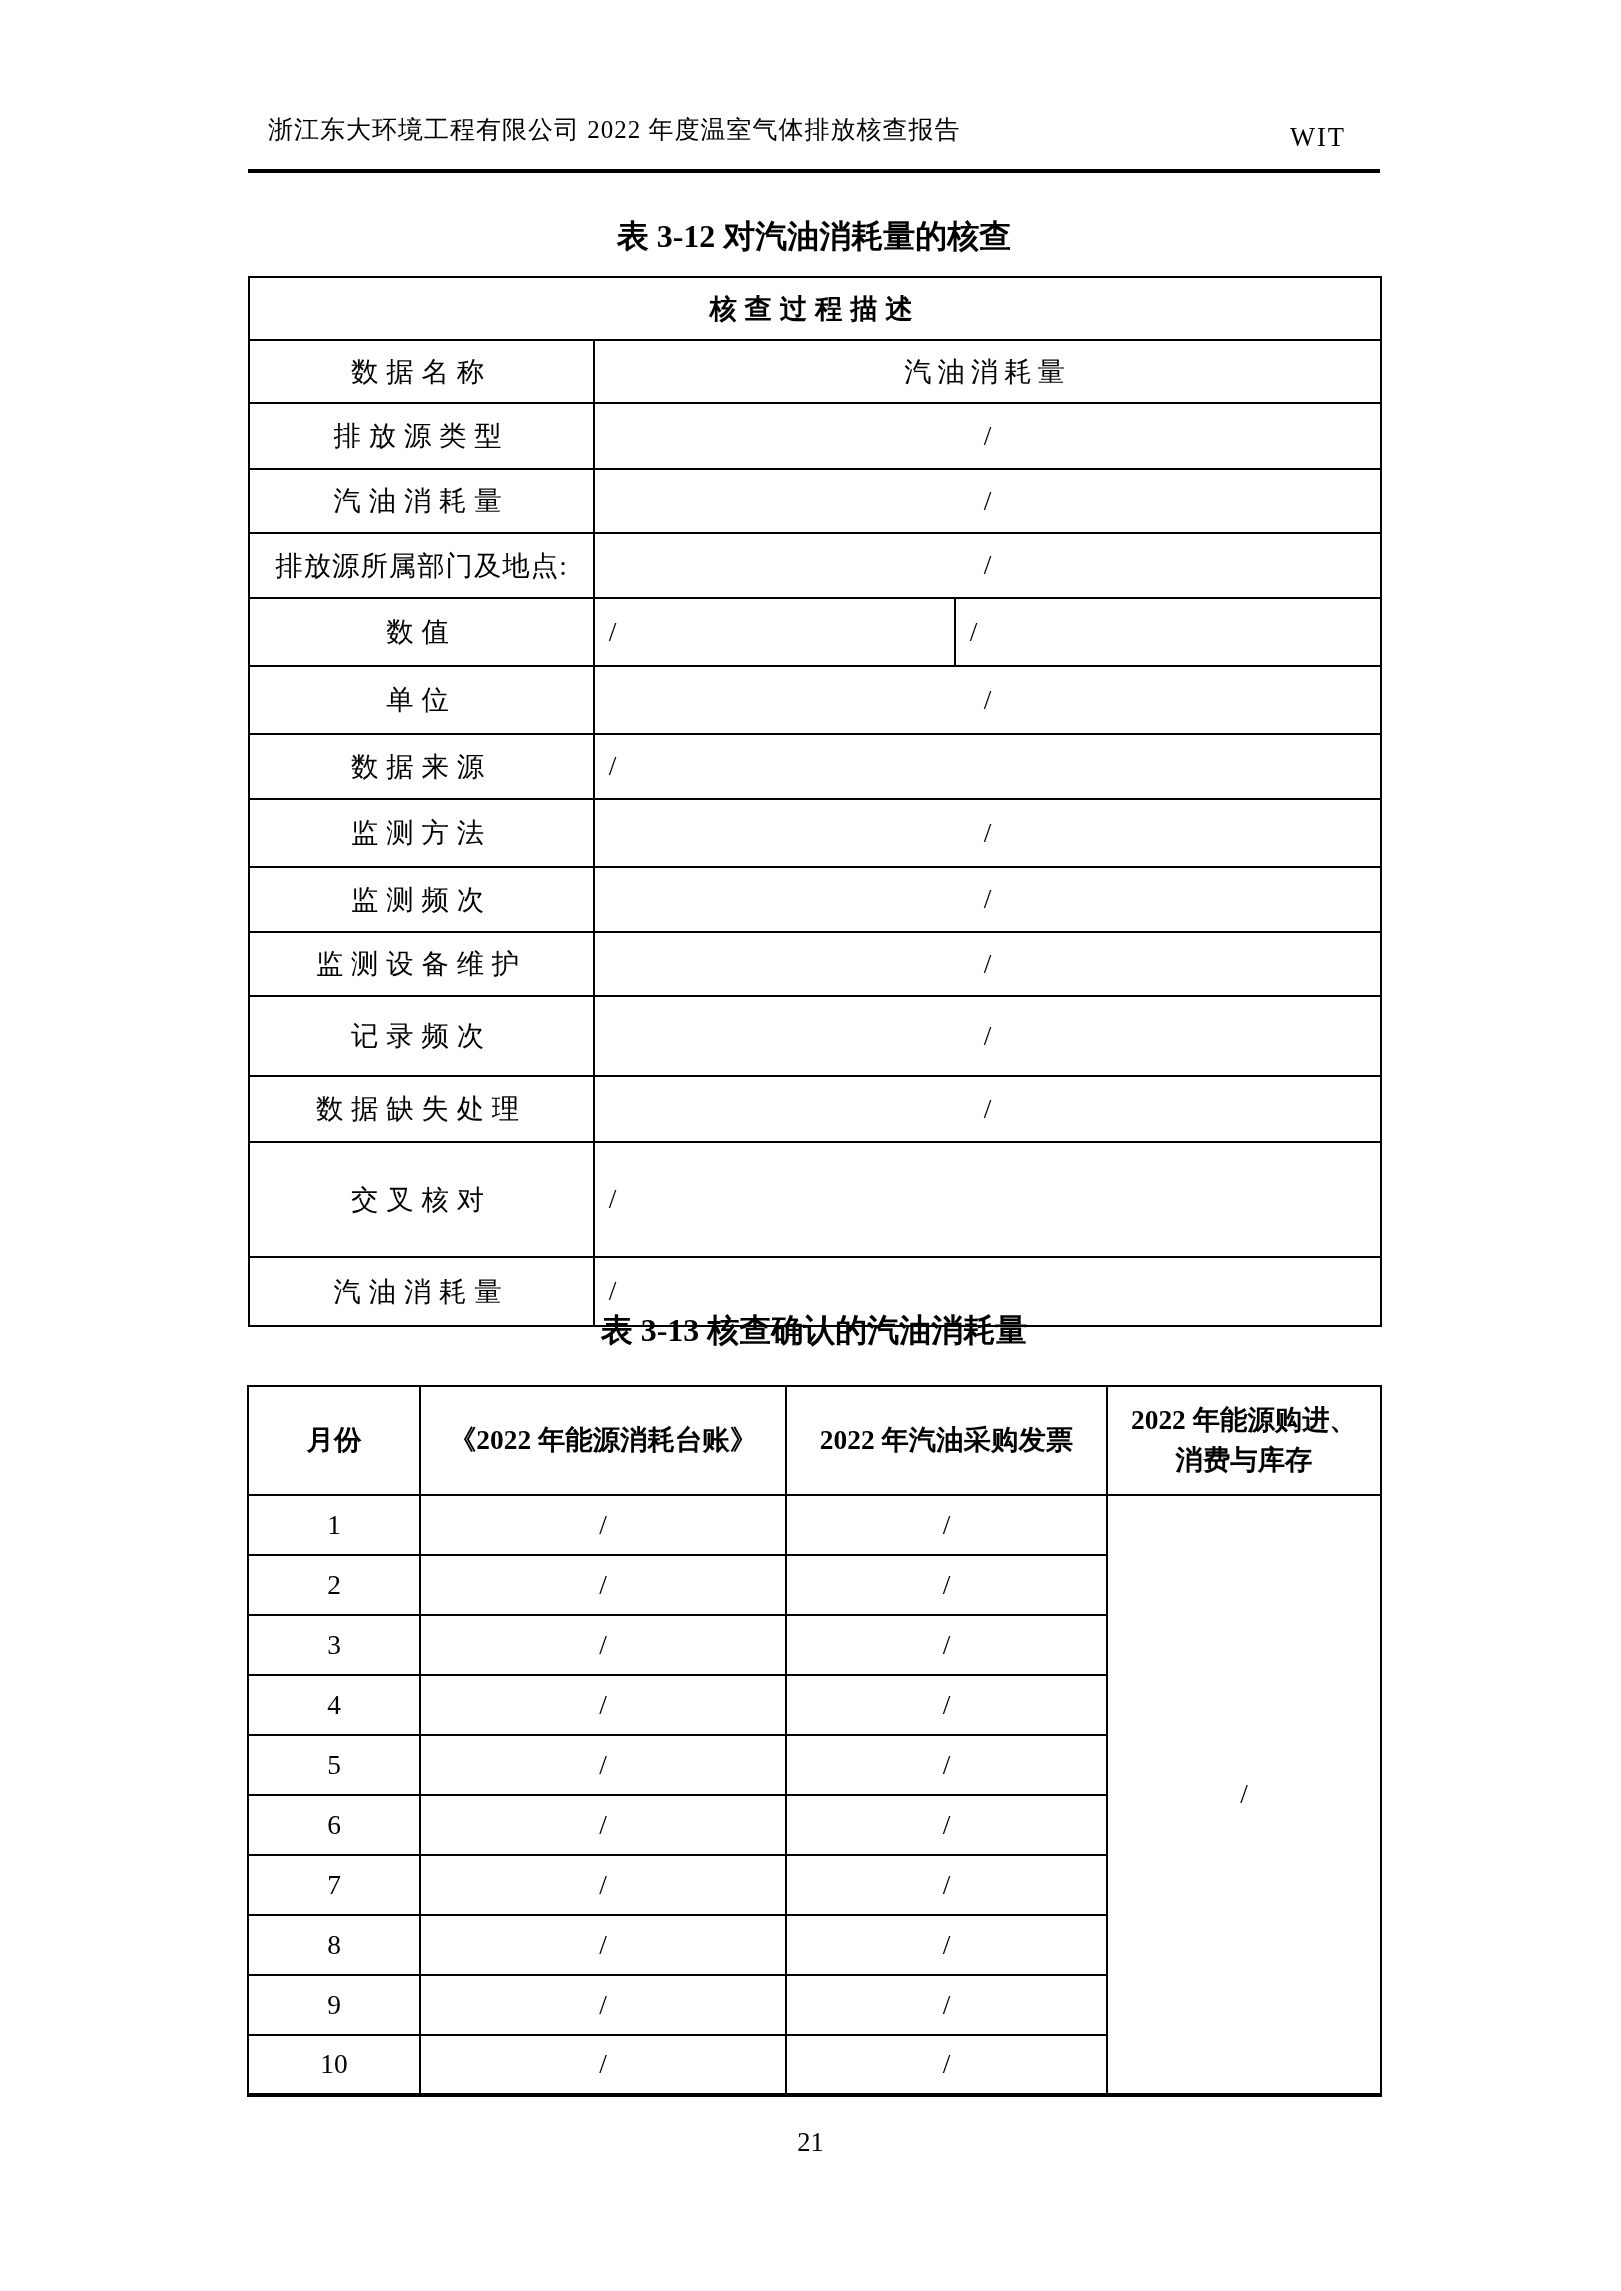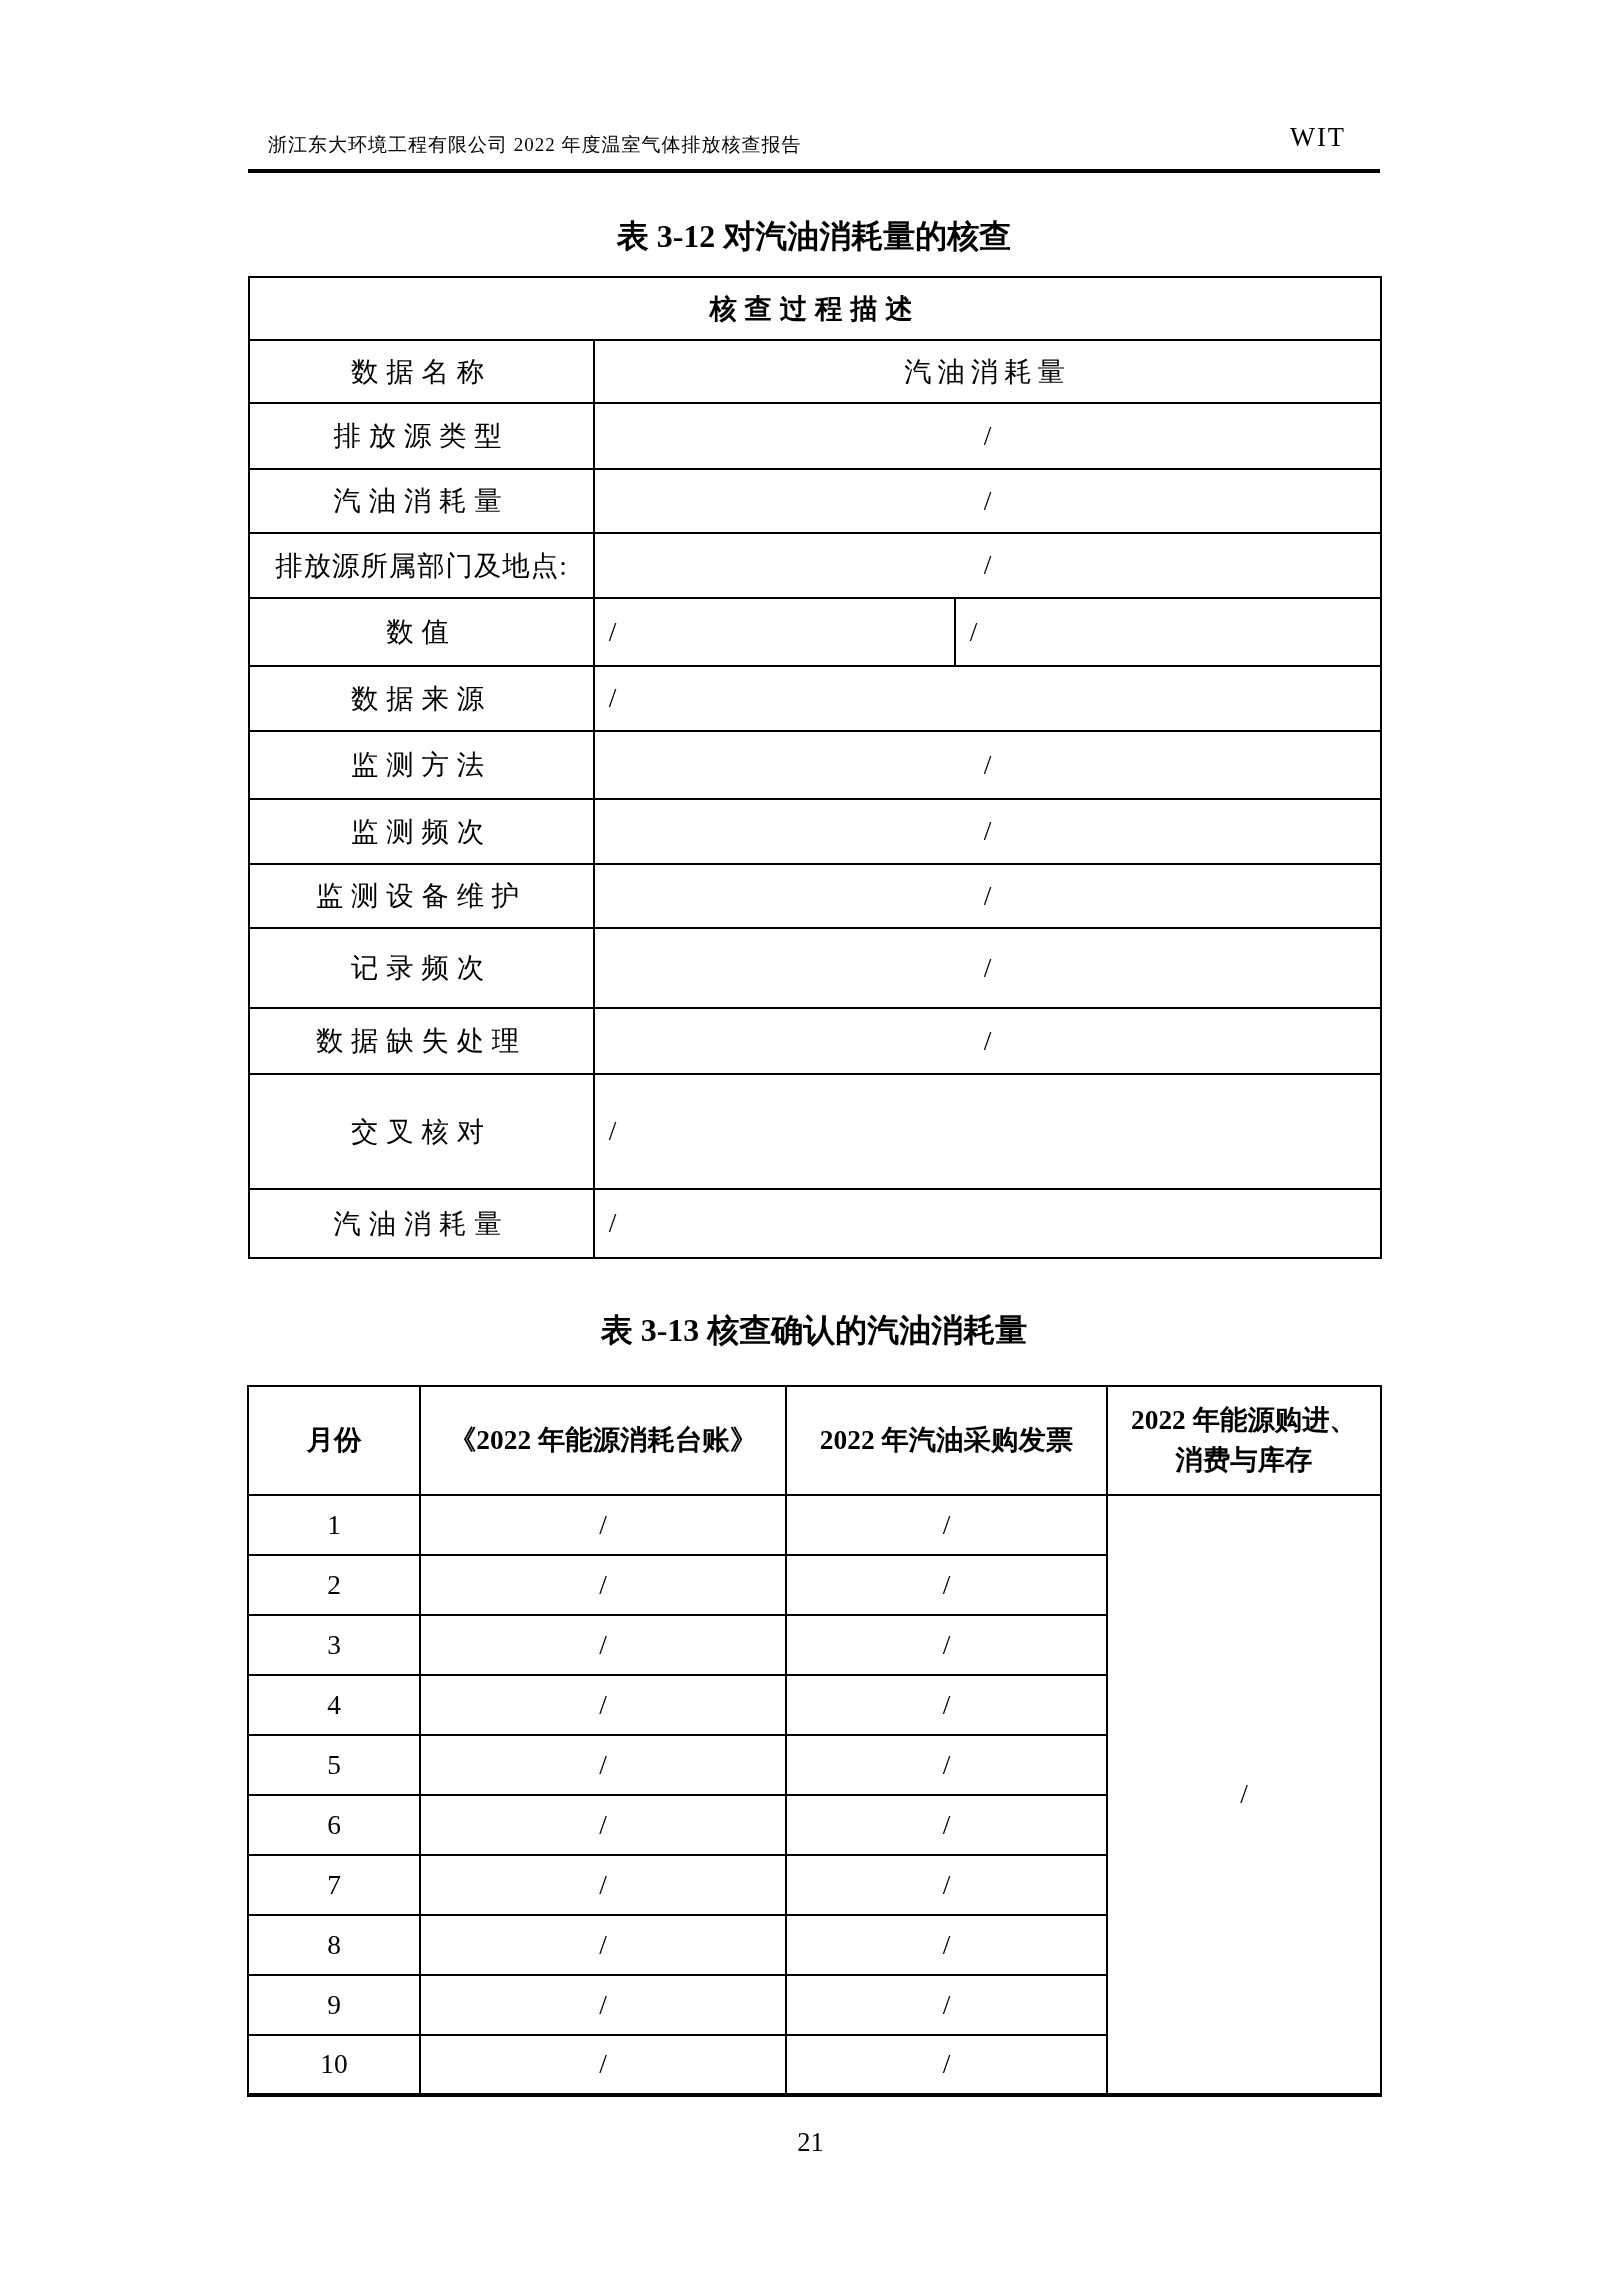--- a/index.html
+++ b/index.html
@@ -15,22 +15,22 @@
     position: absolute;
     left: 0; top: 0;
     width: 1621px;
     height: 2292px;
     background: #ffffff;
     overflow: hidden;
   }
   
   .hdr-left {
     position: absolute;
-    left: 268px; top: 132px;
-    font-size: 19px;
+    left: 268px; top: 113px;
+    font-size: 25px;
     letter-spacing: 1px;
     white-space: nowrap;
   }
   .hdr-right {
     position: absolute;
     left: 1290px; top: 122px;
     font-size: 26.5px;
     letter-spacing: 2px;
   }
   .hdr-rule {
@@ -125,20 +125,24 @@
       <td colspan="2">/</td>
     </tr>
     <tr style="height:65px">
       <td class="lbl tight">排放源所属部门及地点:</td>
       <td colspan="2">/</td>
     </tr>
     <tr style="height:68px">
       <td class="lbl">数值</td>
       <td class="val-left">/</td>
       <td class="val-left">/</td>
+    </tr>
+    <tr style="height:68px">
+      <td class="lbl">单位</td>
+      <td colspan="2">/</td>
     </tr>
     <tr style="height:65px">
       <td class="lbl">数据来源</td>
       <td colspan="2" class="val-left">/</td>
     </tr>
     <tr style="height:68px">
       <td class="lbl">监测方法</td>
       <td colspan="2">/</td>
     </tr>
     <tr style="height:65px">

